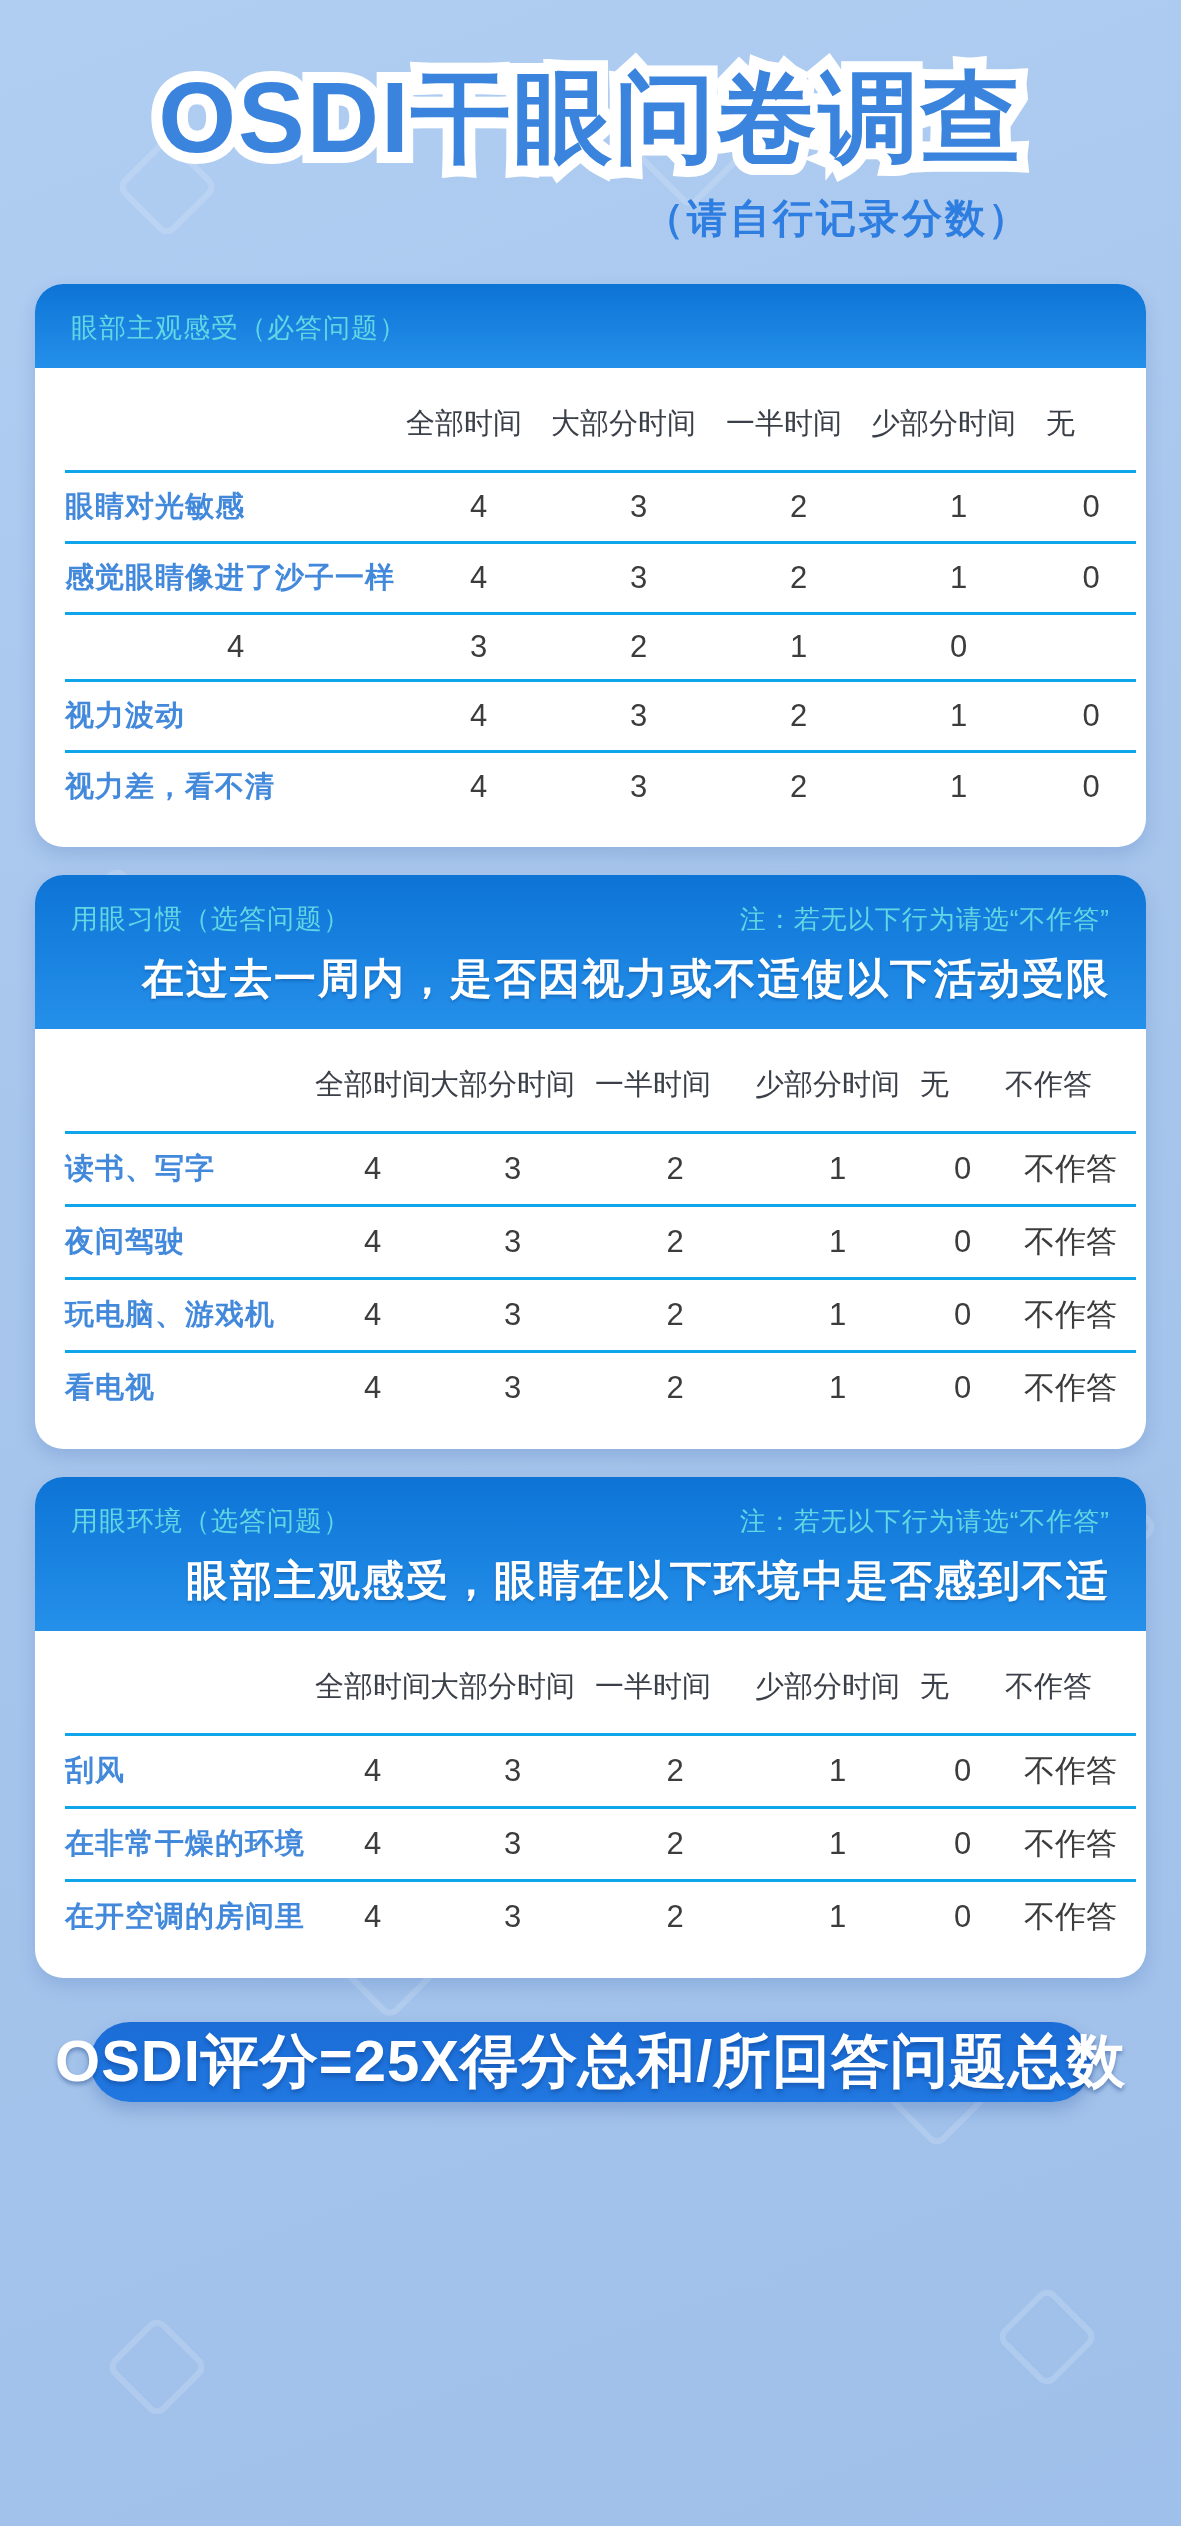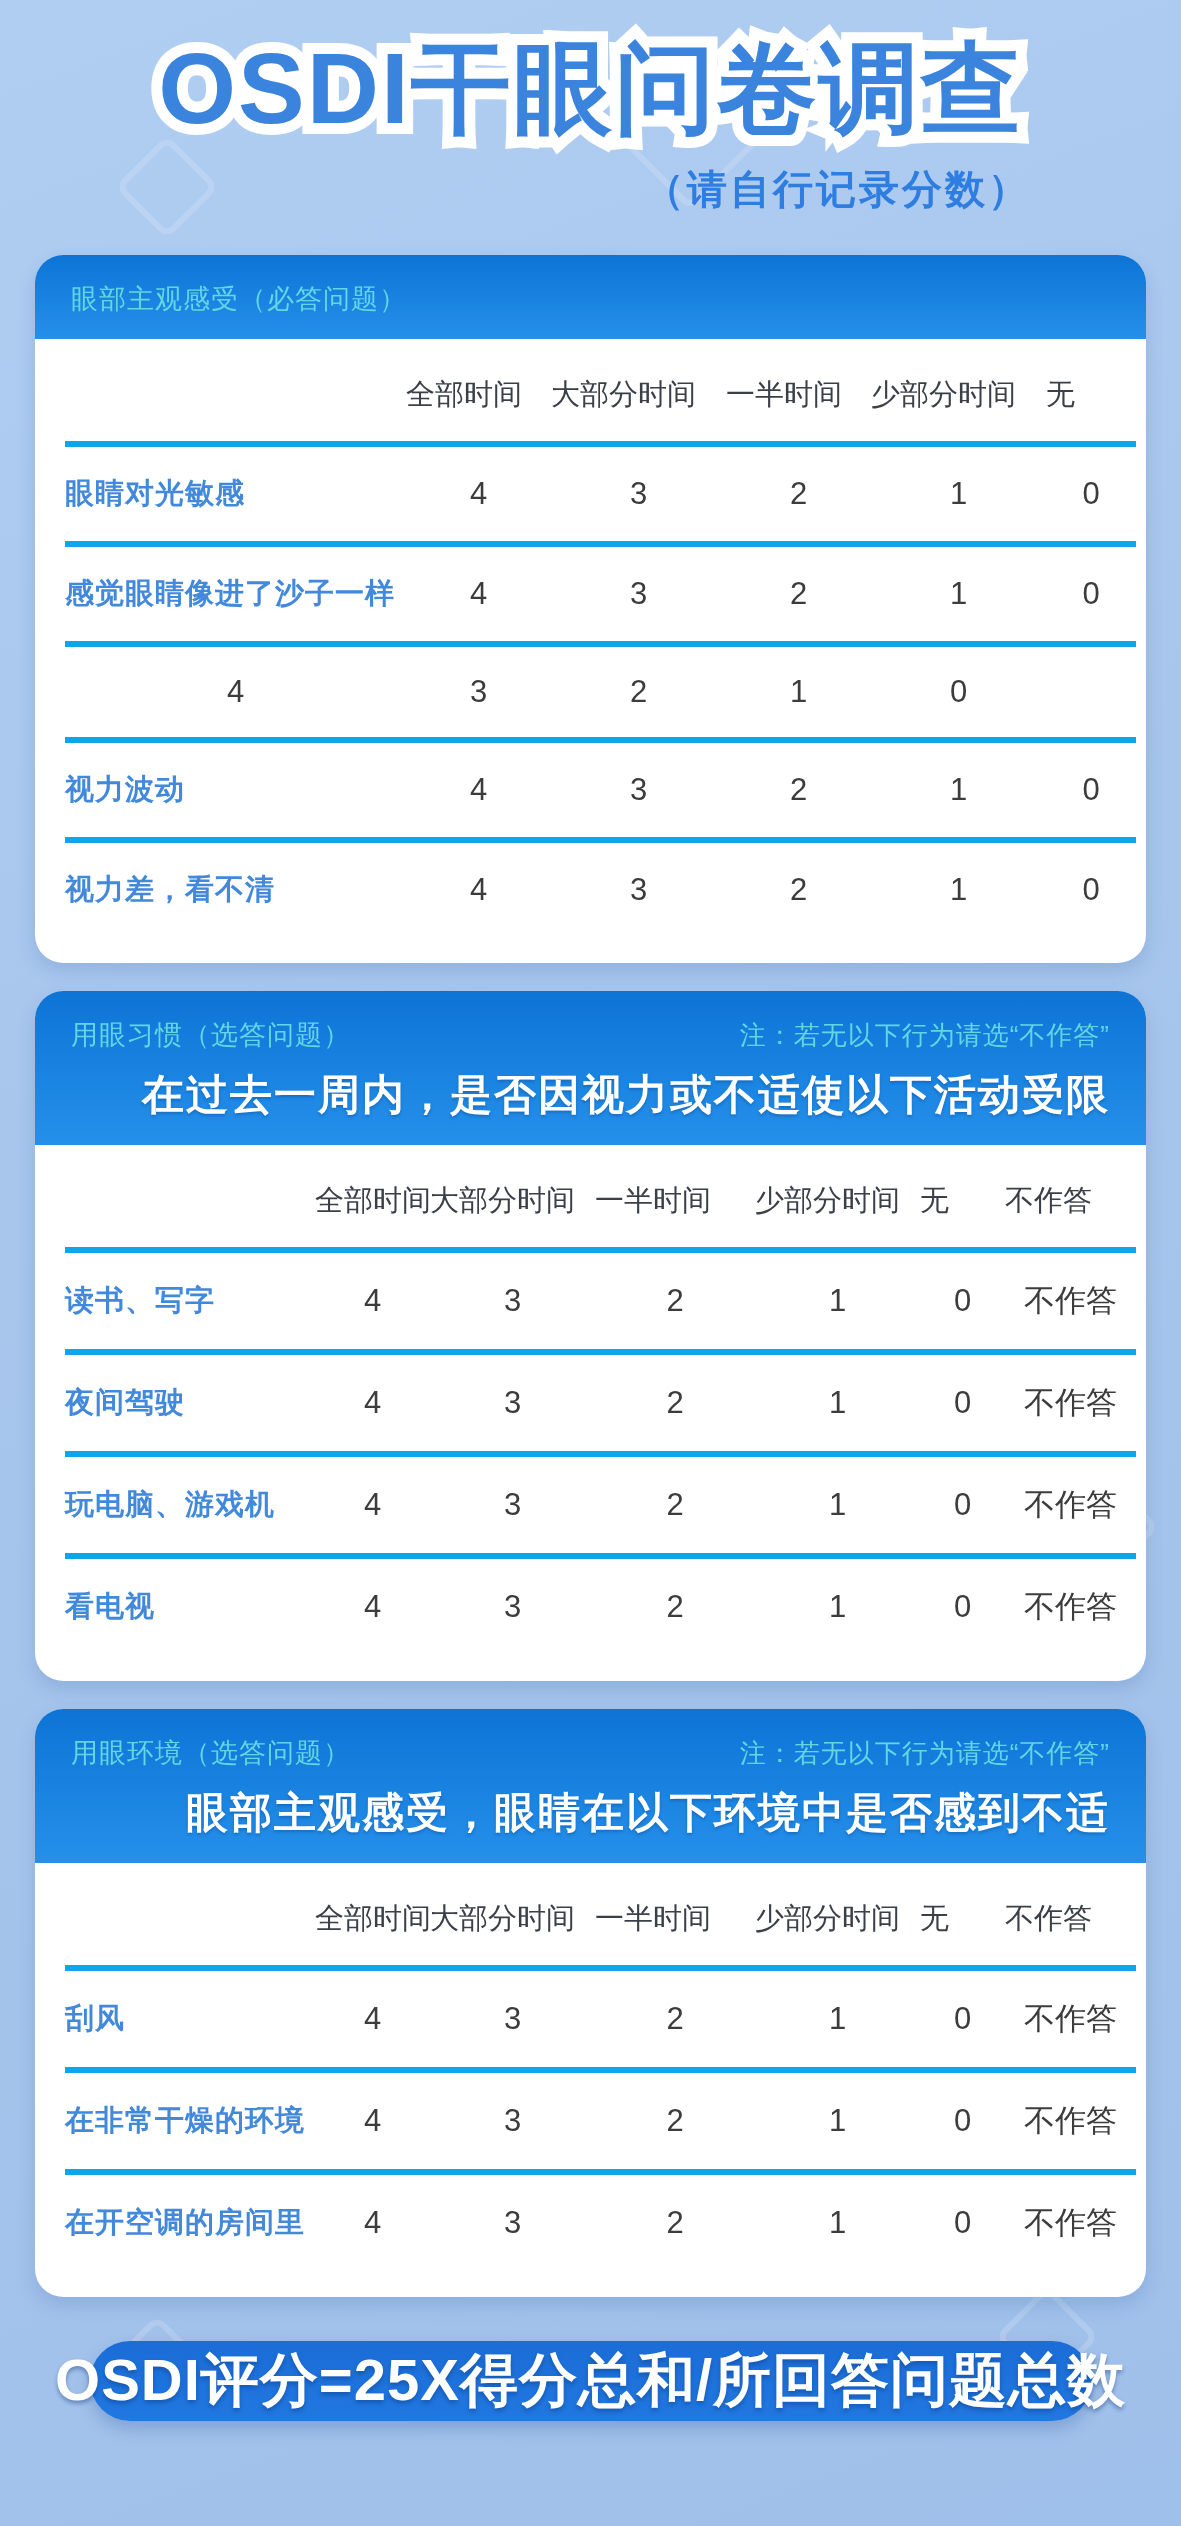--- a/index.html
+++ b/index.html
@@ -29,21 +29,21 @@
   .wm:nth-of-type(6){left:990px;top:690px;width:96px;height:96px;}
   .wm:nth-of-type(7){left:190px;top:1290px;}
   .wm:nth-of-type(8){left:770px;top:1190px;}
   .wm:nth-of-type(9){left:1070px;top:1490px;}
   .wm:nth-of-type(10){left:340px;top:1900px;width:100px;height:100px;}
   .wm:nth-of-type(11){left:900px;top:2060px;}
   .wm:nth-of-type(12){left:120px;top:2330px;}
   .wm:nth-of-type(13){left:1010px;top:2300px;}
 
   
-  .hero { position:relative; z-index:1; padding-top:23px; }
+  .hero { position:relative; z-index:1; padding-top:52px; }
   .title {
     position:relative; z-index:0;
     text-align:center;
     font-size:100px; font-weight:bold; letter-spacing:2px;
     color:#3b84de; white-space:nowrap;
   }
   .title::before {
     content:attr(data-text);
     position:absolute; left:0; top:0; width:100%;
     z-index:-1; color:#fff;
@@ -79,21 +79,21 @@
     font-size:42px; font-weight:bold; color:#ffffff;
     letter-spacing:2px; white-space:nowrap;
     text-shadow:0 2px 3px rgba(10,60,130,.35);
   }
   .card-body { padding:0 10px 26px 30px; }
   .thead, .row { display:grid; align-items:center; }
   .cols-5 { grid-template-columns:1fr 145px 175px 145px 175px 90px; }
   .cols-6 { grid-template-columns:1fr 115px 165px 160px 165px 85px 131px; }
   .thead { padding:36px 0 26px 0; }
   .col-head { font-size:29px; color:#3a3f48; white-space:nowrap; }
-  .row { padding:27px 0; border-top:6px solid #0ea5e9; }
+  .row { padding:14px 0; border-top:3px solid #0ea5e9; }
   .row-label { font-size:29px; font-weight:bold; color:#4289dc; letter-spacing:1px; white-space:nowrap; }
   .value { font-size:31px; color:#3c3c3c; text-align:center; white-space:nowrap; }
 
   
   .banner {
     position:relative; z-index:1;
     margin:44px auto 0 auto;
     width:1002px; height:80px;
     background:linear-gradient(180deg,#1b6cd6 0%,#2178e0 100%);
     border-radius:42px;

